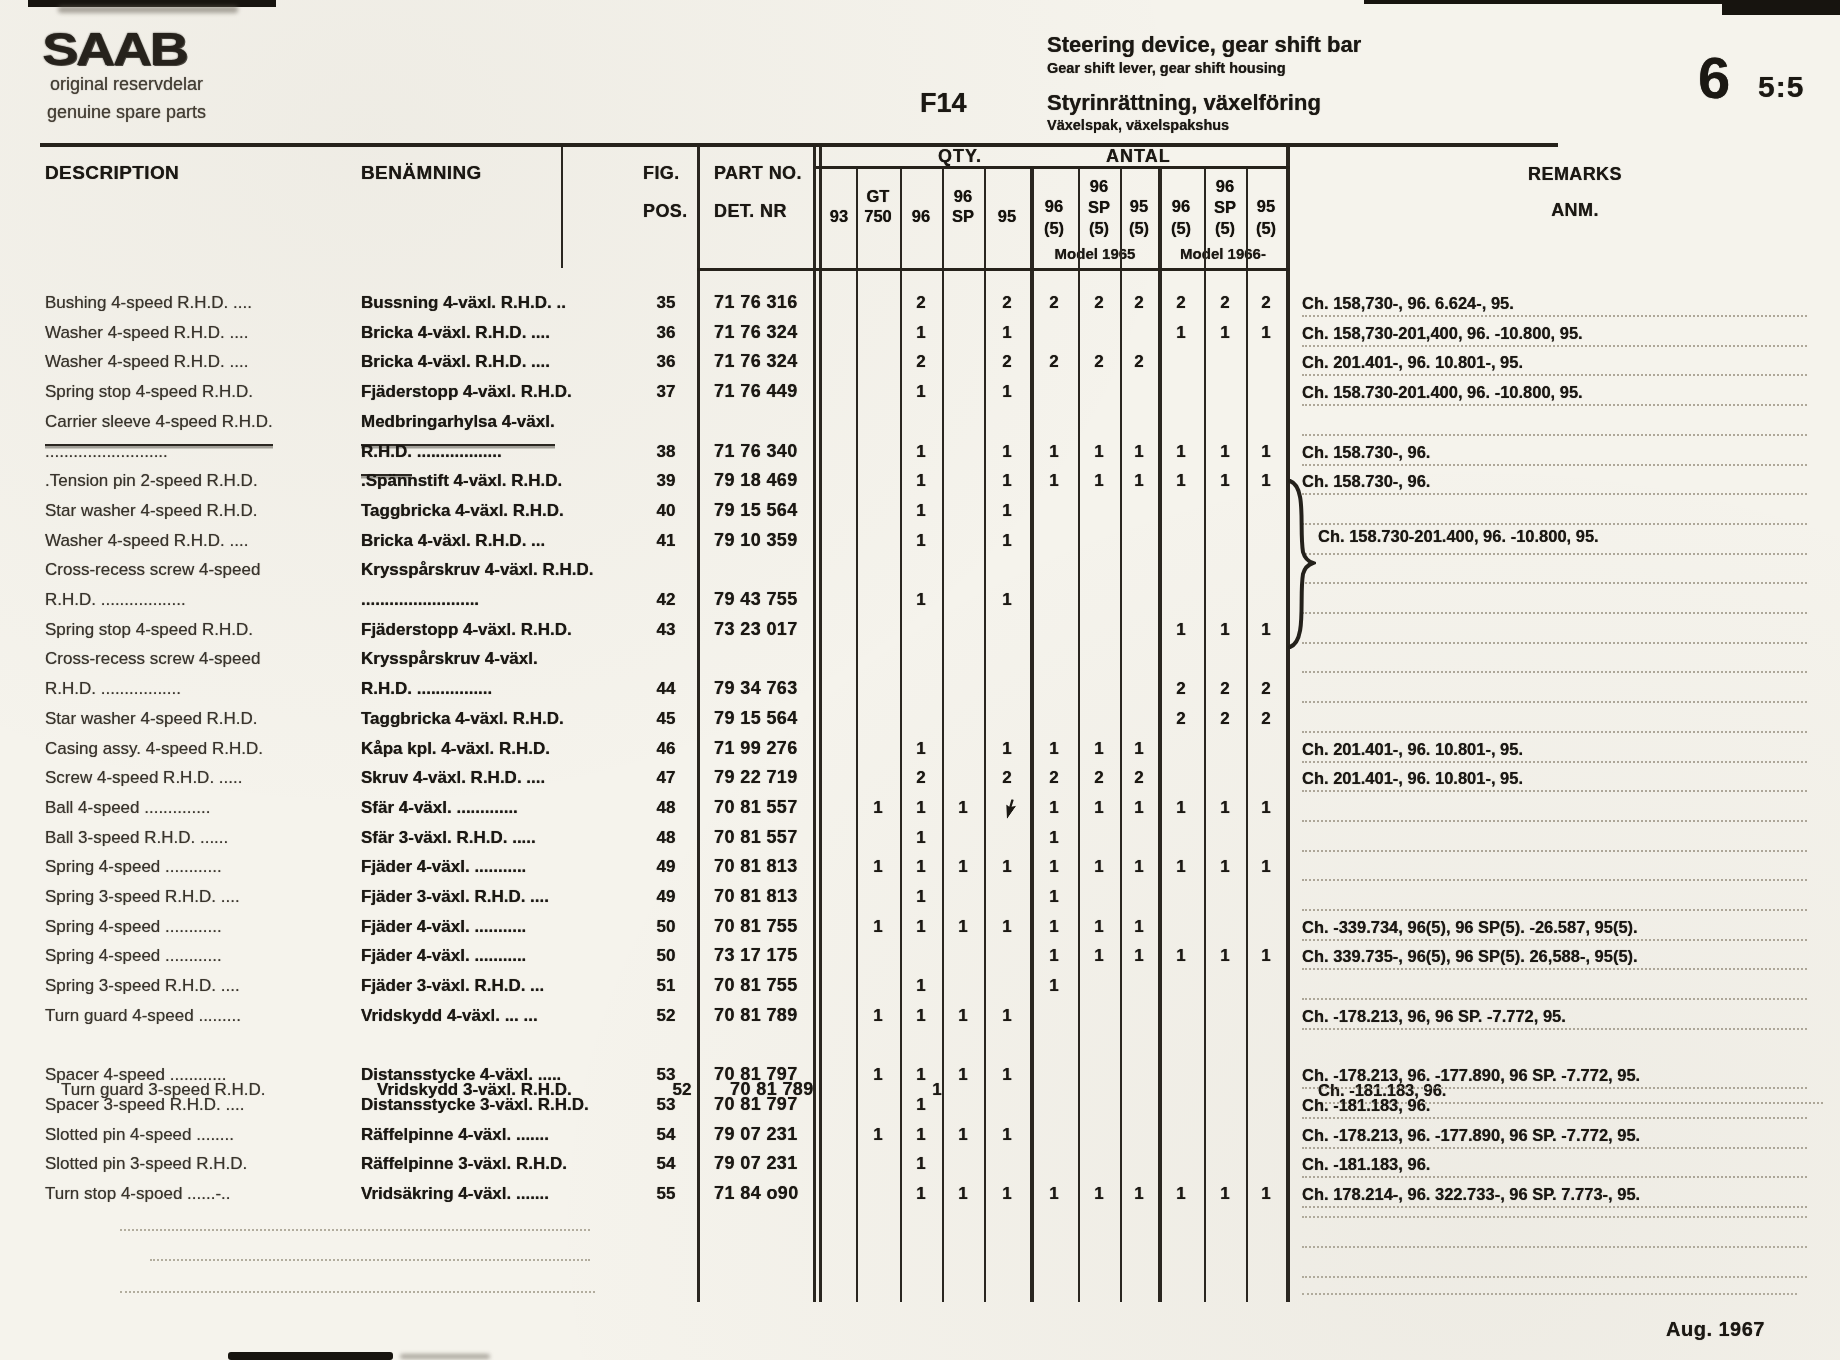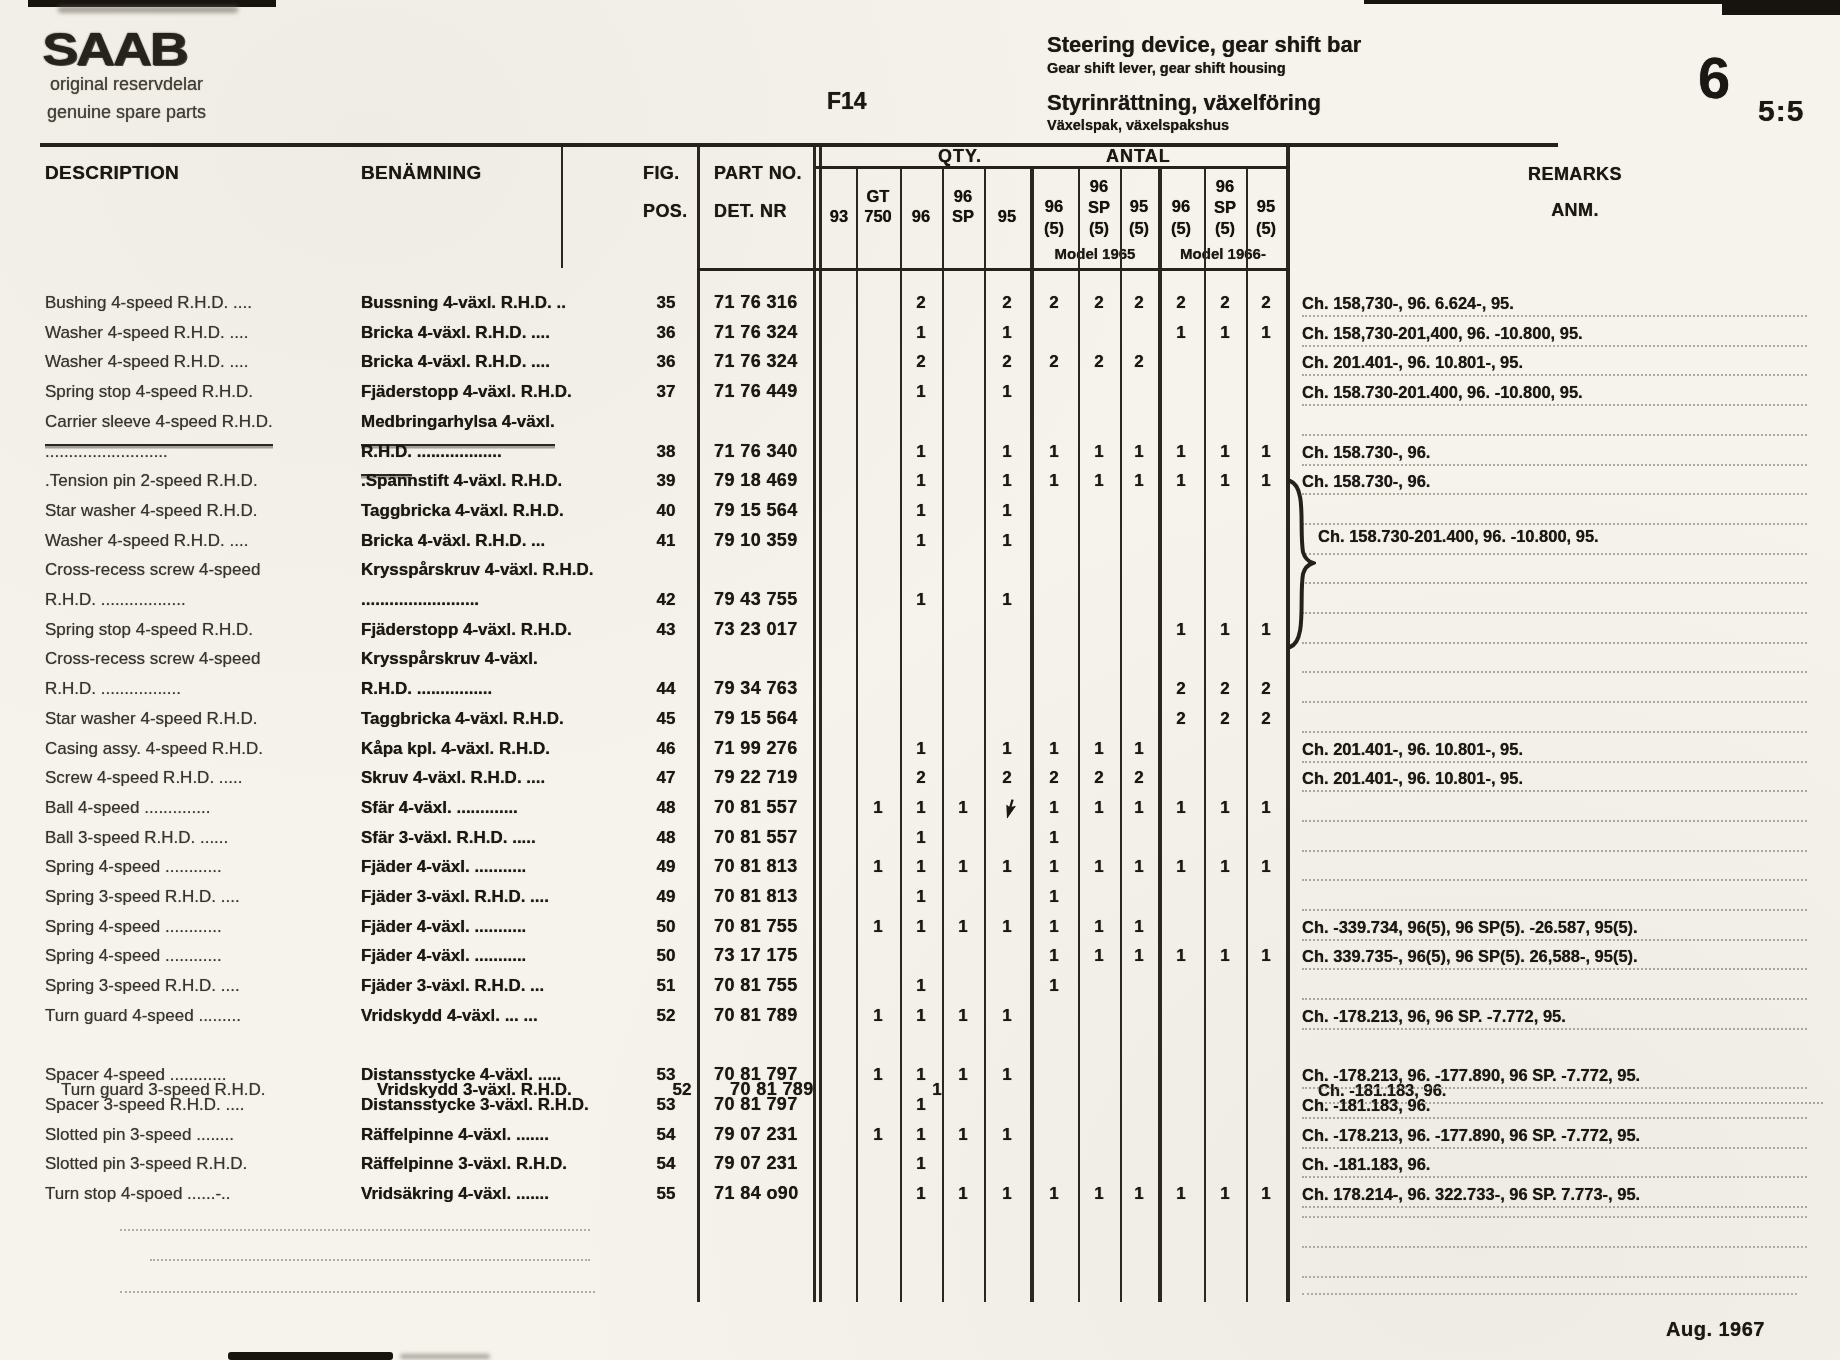--- a/index.html
+++ b/index.html
@@ -9,27 +9,27 @@
     radial-gradient(ellipse at 80% 90%, rgba(120,110,90,.06), transparent 45%),
     #f5f3ec;color:#211e18;}
   .abs{position:absolute;}
   .ink{color:#1b1813;text-shadow:0 0 .7px rgba(27,24,19,.85);}
   .soft{color:#39342c;text-shadow:0 0 .8px rgba(57,52,44,.7);}
   .b{font-weight:bold;}
   
   #brand-logo{left:42px;top:22px;font-size:46px;font-weight:bold;letter-spacing:-2px;transform:scaleX(1.18);transform-origin:left;color:#26221c;text-shadow:0 0 1.6px #26221c,1px 1px 0 rgba(38,34,28,.8);filter:blur(.3px);}
   #brand-line1{left:50px;top:74px;font-size:18px;color:#433d33;text-shadow:0 0 1px rgba(67,61,51,.8);filter:blur(.4px);}
   #brand-line2{left:47px;top:102px;font-size:18px;color:#433d33;text-shadow:0 0 1px rgba(67,61,51,.8);filter:blur(.4px);}
-  #figure-ref{left:827px;top:88px;font-size:23px;}
+  #figure-ref{left:920px;top:88px;font-size:27px;}
   #title-en{left:1047px;top:32px;font-size:22px;}
   #title-en-sub{left:1047px;top:60px;font-size:14.5px;}
   #title-sv{left:1047px;top:90px;font-size:22px;}
   #title-sv-sub{left:1047px;top:117px;font-size:14.5px;}
   #section-number{left:1698px;top:44px;font-size:58px;}
-  #page-number{left:1758px;top:70px;font-size:30px;letter-spacing:1px;margin-top:24px;}
+  #page-number{left:1758px;top:70px;font-size:30px;letter-spacing:1px;}
   
   .th{font-size:19px;font-weight:bold;letter-spacing:.4px;}
   #h-description{left:45px;top:162px;}
   #h-benamning{left:361px;top:162px;}
   #h-fig{left:643px;top:163px;font-size:18px;}
   #h-pos{left:643px;top:201px;font-size:18px;}
   #h-partno{left:714px;top:163px;font-size:18px;}
   #h-detnr{left:714px;top:201px;font-size:18px;}
   #h-qty{left:938px;top:146px;font-size:18px;letter-spacing:1px;}
   #h-antal{left:1106px;top:146px;font-size:18px;letter-spacing:1px;}
@@ -440,21 +440,21 @@
       </div>
       <div class="row" style="top: 801.9px;">
         <div class="cell c-desc soft">Spacer 3-speed R.H.D.  ....</div>
         <div class="cell c-ben ink">Distansstycke 3-växl. R.H.D.</div>
         <div class="cell c-fig ink">53</div>
         <div class="cell c-part ink">70 81 797</div>
         <div class="c-qty ink" style="left: 900px; width: 42px;">1</div>
         <div class="cell c-remark ink">Ch. -181.183, 96.</div>
       </div>
       <div class="row" style="top: 831.6px;">
-        <div class="cell c-desc soft">Slotted pin 3-speed  ........</div>
+        <div class="cell c-desc soft">Slotted pin 4-speed  ........</div>
         <div class="cell c-ben ink">Räffelpinne 4-växl.  .......</div>
         <div class="cell c-fig ink">54</div>
         <div class="cell c-part ink">79 07 231</div>
         <div class="c-qty ink" style="left: 856px; width: 44px;">1</div>
         <div class="c-qty ink" style="left: 900px; width: 42px;">1</div>
         <div class="c-qty ink" style="left: 942px; width: 42px;">1</div>
         <div class="c-qty ink" style="left: 984px; width: 46px;">1</div>
         <div class="cell c-remark ink">Ch. -178.213, 96.  -177.890, 96 SP.  -7.772, 95.</div>
       </div>
       <div class="row" style="top: 861.3px;">

